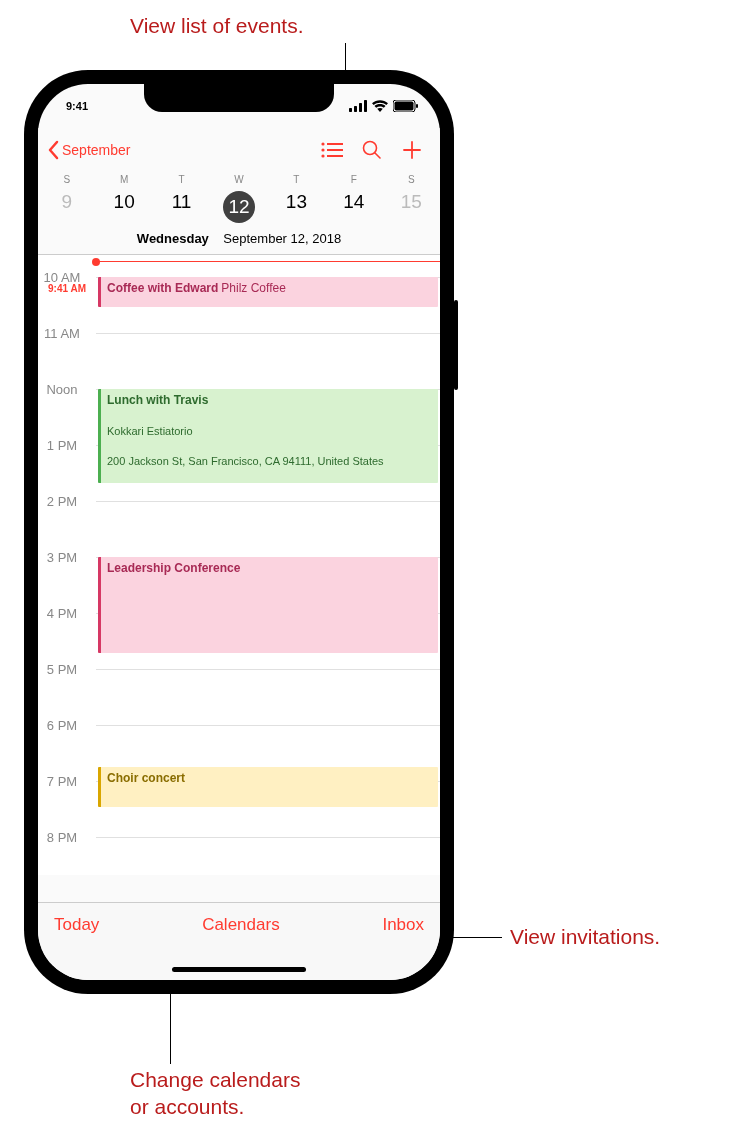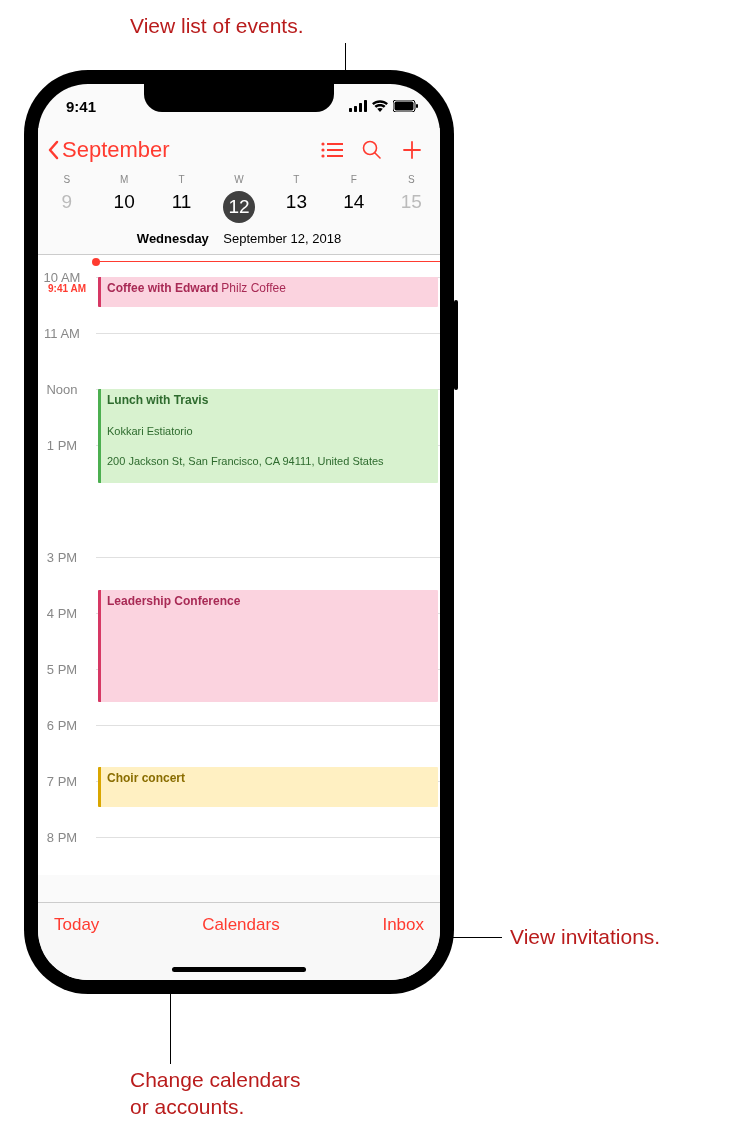--- a/index.html
+++ b/index.html
@@ -9,27 +9,27 @@
 .callout { position:absolute; font-size:21px; color:#b91c1c; line-height:1.3; }
 .callout-line { position:absolute; background:#000; }
 
 
 .phone { position:absolute; left:24px; top:70px; width:430px; height:924px; background:#000; border-radius:64px; padding:14px; }
 .phone::before {  content:""; position:absolute; right:-4px; top:230px; width:4px; height:90px; background:#000; border-radius:2px; }
 .screen { width:100%; height:100%; background:#fafafa; border-radius:50px; overflow:hidden; position:relative; }
 .notch { position:absolute; top:0; left:50%; transform:translateX(-50%); width:190px; height:28px; background:#000; border-radius:0 0 18px 18px; z-index:50; }
 
 
-.statusbar { height:44px; display:flex; justify-content:space-between; align-items:center; padding:0 22px 0 28px; font-size:15px; font-weight:600; }
+.statusbar { height:44px; display:flex; justify-content:space-between; align-items:center; padding:0 22px 0 28px; font-size:11px; font-weight:600; }
 .status-right { display:flex; align-items:center; gap:5px; }
 .status-right svg { display:block; }
 
 
 .navbar { height:44px; display:flex; align-items:center; padding:0 8px; background:#fafafa; }
-.back-btn { display:flex; align-items:center; color:#ff3b30; font-size:22px;justify-content:flex-end; }
+.back-btn { display:flex; align-items:center; color:#ff3b30; font-size:14px;justify-content:flex-end; }
 .back-btn svg { margin-right:2px; }
 .nav-spacer { flex:1; }
 .nav-icon { width:40px; height:40px; display:flex; align-items:center; justify-content:center; color:#ff3b30; }
 
 
 .week-header { background:#fafafa; border-bottom:1px solid #ccc; padding-bottom:6px;}
 .weekday-row { display:flex; }
 .weekday-col { flex:1; text-align:center; font-size:10px; color:#888; padding:2px 0; }
 .weeknum-row { display:flex; }
 .weeknum-col { flex:1; text-align:center; font-size:19px; padding:4px 0; color:#000; }
@@ -166,20 +166,24 @@
           <div class="hour-line"></div>
         </div>
         <div class="hour-row" style="top: 134px;">
           <div class="hour-label">Noon</div>
           <div class="hour-line"></div>
         </div>
         <div class="hour-row" style="top: 190px; padding-left: 46px;">
           <div class="hour-label">1 PM</div>
           <div class="hour-line"></div>
         </div>
+        <div class="hour-row" style="top: 246px;">
+          <div class="hour-label">2 PM</div>
+          <div class="hour-line"></div>
+        </div>
         <div class="hour-row" style="top: 302px;">
           <div class="hour-label">3 PM</div>
           <div class="hour-line"></div>
         </div>
         <div class="hour-row" style="top: 358px;">
           <div class="hour-label">4 PM</div>
           <div class="hour-line"></div>
         </div>
         <div class="hour-row" style="top: 414px;">
           <div class="hour-label">5 PM</div>
@@ -192,21 +196,21 @@
         <div class="hour-row" style="top: 526px;">
           <div class="hour-label">7 PM</div>
           <div class="hour-line"></div>
         </div>
         <div class="hour-row" style="top: 582px;">
           <div class="hour-label">8 PM</div>
           <div class="hour-line"></div>
         </div>
         <div class="event pink" style="top: 22px; height: 30px;"><span class="title">Coffee with Edward</span><span class="loc">Philz Coffee</span></div>
         <div class="event green" style="top: 134px; height: 94px;"><span class="title">Lunch with Travis</span><span class="sub">Kokkari Estiatorio</span><span class="sub">200 Jackson St, San Francisco, CA  94111, United States</span></div>
-        <div class="event pink" style="top: 302px; height: 112px; margin-top: 33px;"><span class="title">Leadership Conference</span></div>
+        <div class="event pink" style="top: 302px; height: 96px;"><span class="title">Leadership Conference</span></div>
         <div class="event yellow" style="top: 512px; height: 40px;"><span class="title">Choir concert</span></div>
       </div>
 
   <div class="toolbar">
     <span>Today</span>
     <span>Calendars</span>
     <span>Inbox</span>
     <div class="home-indicator"></div>
   </div>
 

